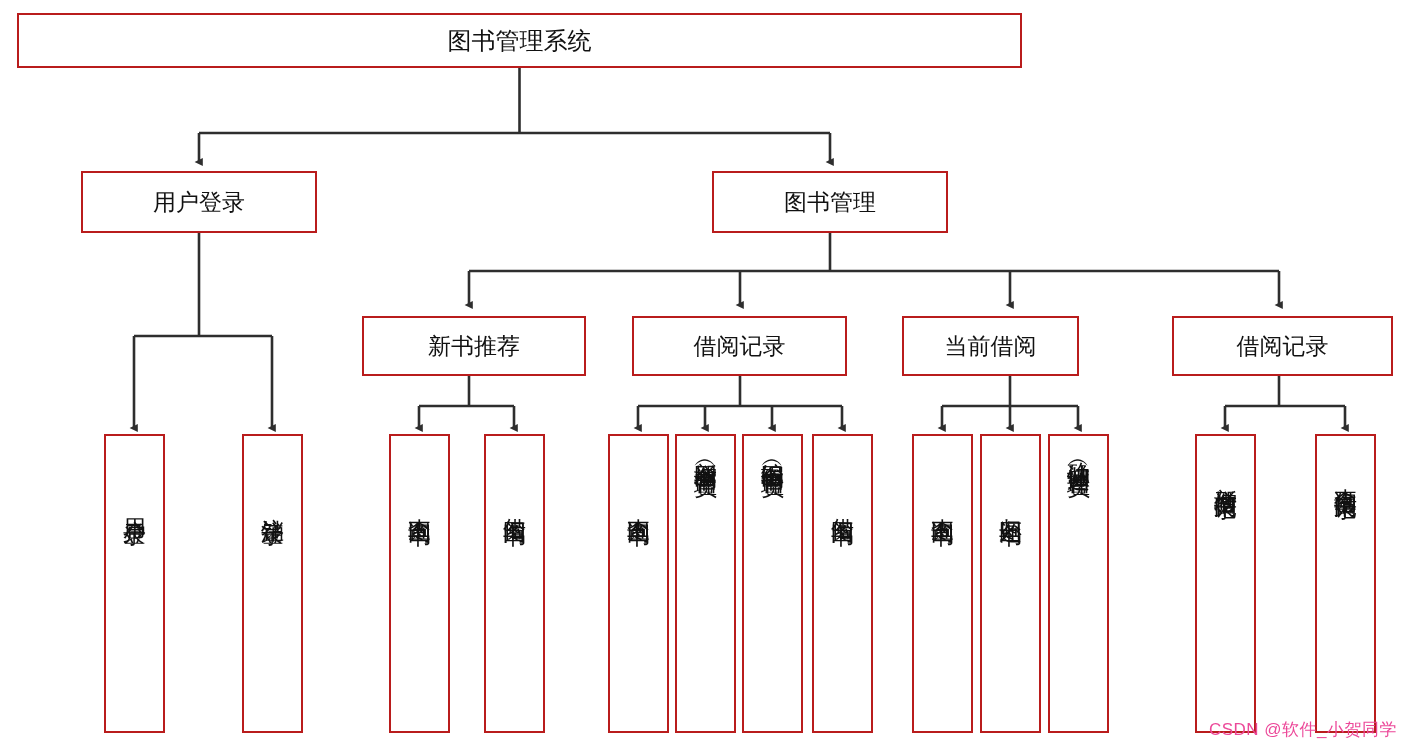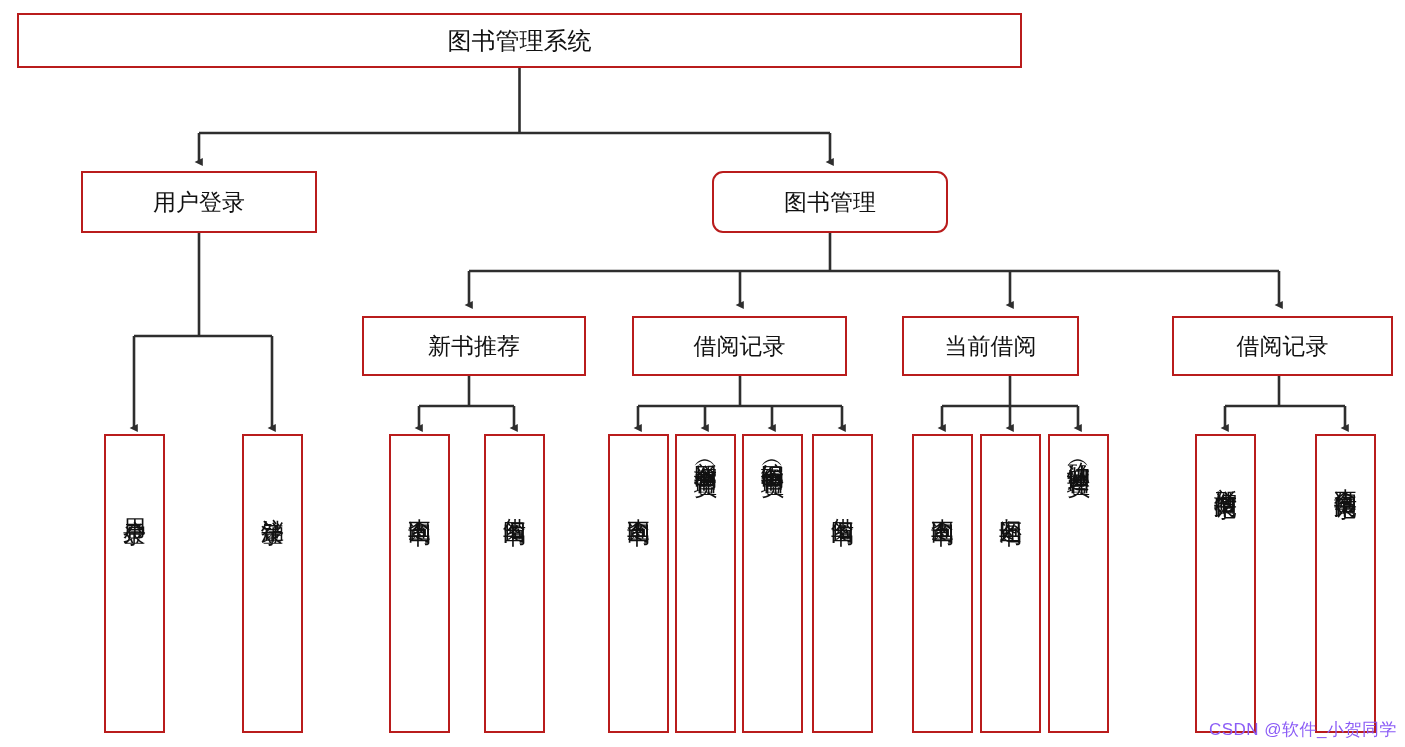--- a/index.html
+++ b/index.html
@@ -71,21 +71,21 @@
     margin-top: 28px;
   }
   .node.vertical.top .node-label {
     margin-top: 2px;
   }
   #watermark {
     position: absolute;
     right: 8px;
     bottom: 6px;
     font-size: 17px;
-    color: #8b5cf6;
+    color: #ec4899;
     letter-spacing: 0.5px;
     z-index: 5;
     white-space: nowrap;
   }
 </style>
 </head>
 <body>
 
 <div id="diagram-root">
 
@@ -139,21 +139,21 @@
     </g>
   </svg>
 
   <div class="node root horizontal" style="left:17px; top:13px; width:1005px; height:55px;">
     <span class="node-label">图书管理系统</span>
   </div>
 
   <div class="node horizontal" style="left:81px; top:171px; width:236px; height:62px;">
     <span class="node-label">用户登录</span>
   </div>
-  <div class="node horizontal" style="left:712px; top:171px; width:236px; height:62px;border-radius:11px;">
+  <div class="node horizontal" style="left:712px; top:171px; width:236px; height:62px;">
     <span class="node-label">图书管理</span>
   </div>
 
   <div class="node horizontal" style="left:362px; top:316px; width:224px; height:60px;">
     <span class="node-label">新书推荐</span>
   </div>
   <div class="node horizontal" style="left:632px; top:316px; width:215px; height:60px;">
     <span class="node-label">借阅记录</span>
   </div>
   <div class="node horizontal" style="left:902px; top:316px; width:177px; height:60px;">

